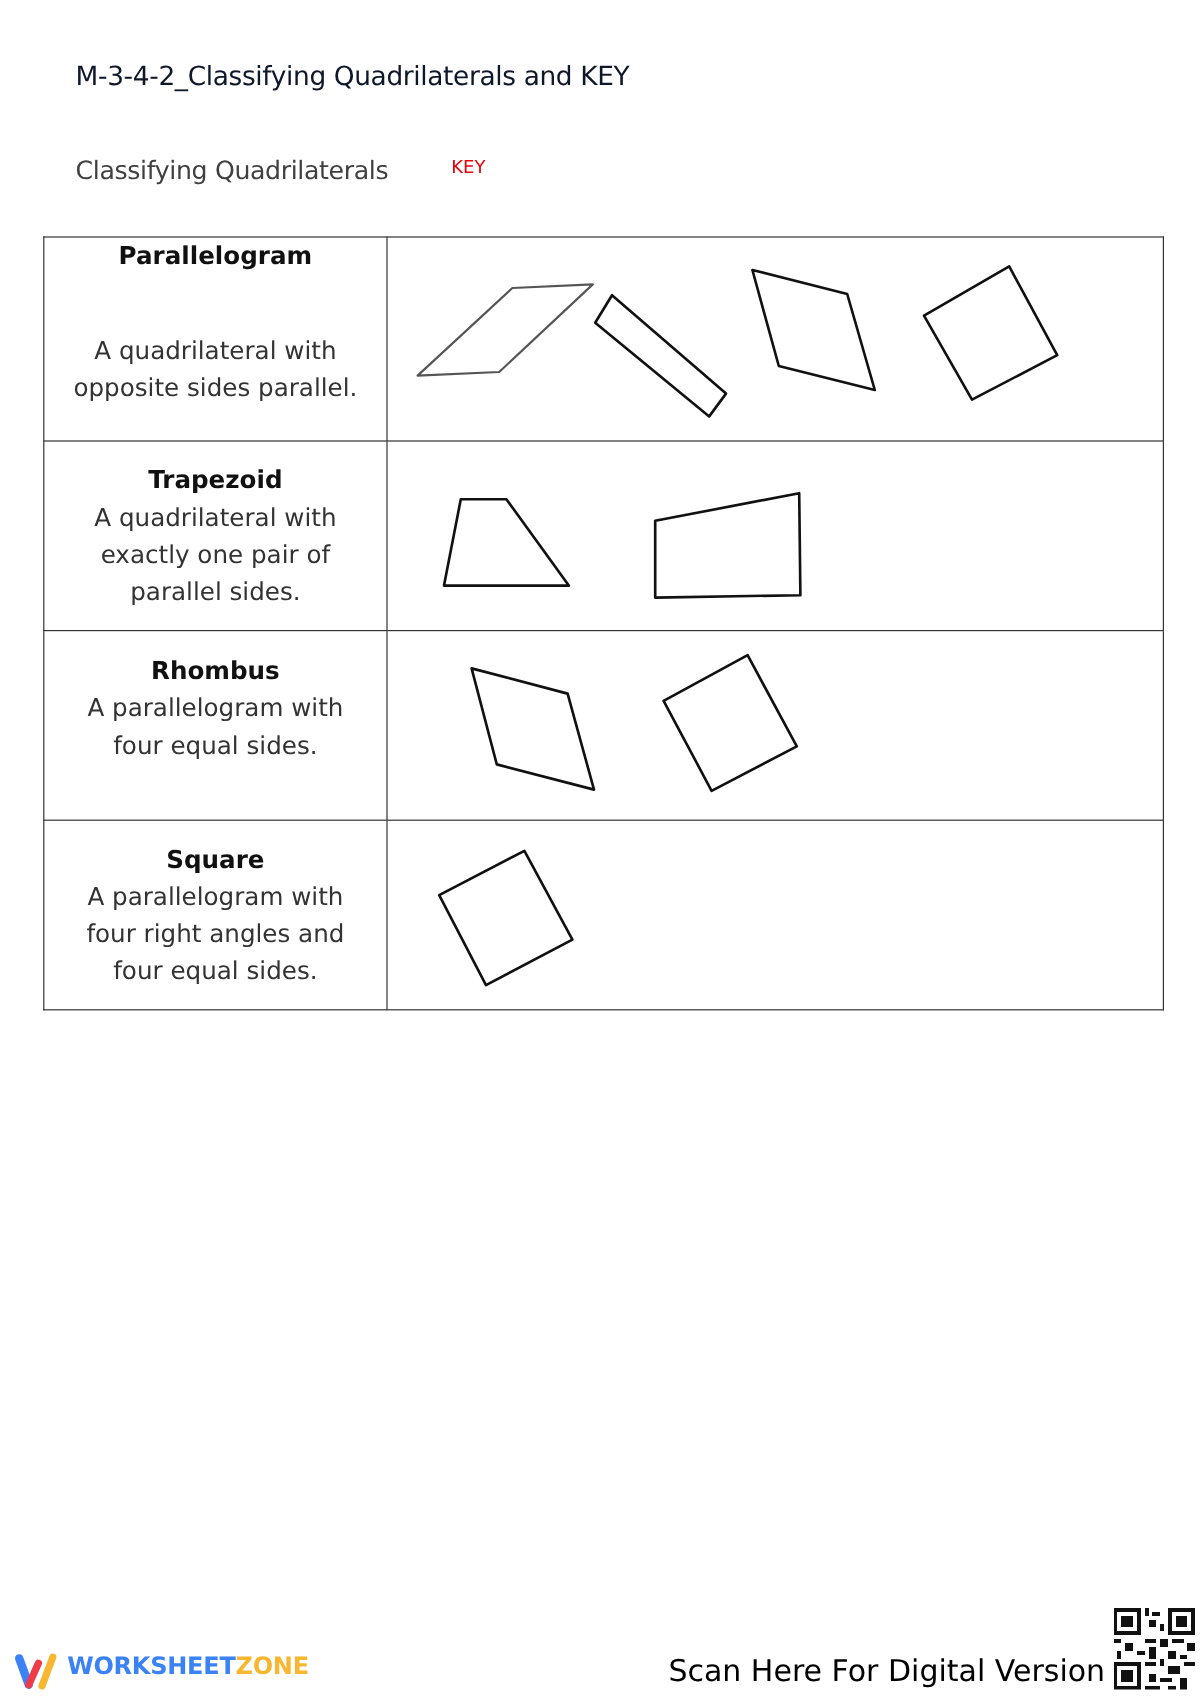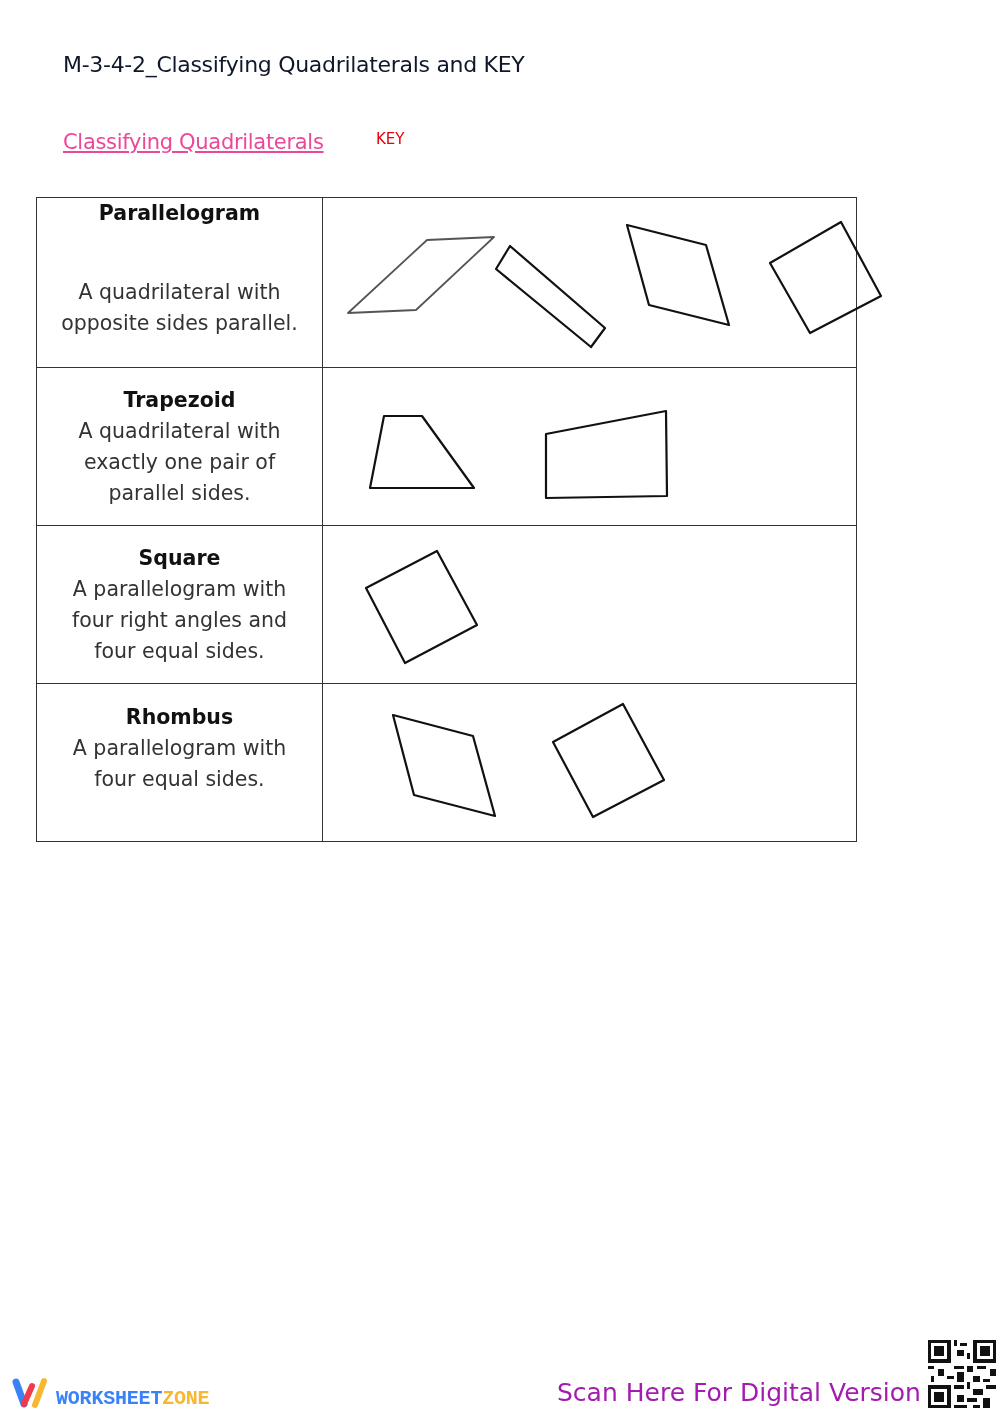--- a/index.html
+++ b/index.html
@@ -1,32 +1,32 @@
 <!DOCTYPE html>
 <html><head>
 <meta charset="utf-8">
 <style>
   html, body { margin: 0; padding: 0; background: #ffffff; }
   body { width: 1000px; height: 1414px; position: relative; overflow: hidden; font-family: "DejaVu Sans", "Liberation Sans", sans-serif; }
   .doc-title { position: absolute; left: 63px; top: 52px; font-size: 22px; color: #0f172a; letter-spacing: -0.3px; }
-  .heading { position: absolute; left: 63px; top: 130px; font-size: 21px; color: #ec4899; letter-spacing: -0.3px; text-decoration: underline; }
+  .heading { position: absolute; left: 63px; top: 130px; font-size: 21px; color: #404040; letter-spacing: -0.3px; }
   .key { position: absolute; left: 376px; top: 130px; font-size: 15px; color: #e8000b; }
-  table.qt { position: absolute; left: 36px; top: 197px; width: 821px; border-collapse: collapse; }
+  table.qt { position: absolute; left: 36px; top: 197px; width: 934px; border-collapse: collapse; }
   table.qt td { border: 1.5px solid #333; padding: 0; vertical-align: middle; }
   td.def { width: 285px; height: 157px; text-align: center; font-size: 20.5px; line-height: 31px; color: #333; }
   .term { color: #111; font-weight: 600; display: block; }
   .desc { display: block; padding: 0 6px; }
   td.shapes { position: relative; height: 157px; }
   td.shapes svg { position: absolute; left: 0; top: 0; width: 638px; height: 157px; }
   .shape { fill: none; stroke: #111; stroke-width: 2.2; stroke-linejoin: round; }
-  .footer-logo { position: absolute; left: 10px; top: 1376px; display: flex; align-items: flex-end; font-family: Liberation Mono, monospace; }
+  .footer-logo { position: absolute; left: 10px; top: 1376px; display: flex; align-items: flex-start; }
   .logo-text { font-size: 20px; font-weight: bold; letter-spacing: -0.2px; margin-left: 6px; }
   .logo-a { color: #3b82f6; }
   .logo-b { color: #f7b731; }
-  .scan-text { position: absolute; left: 557px; top: 1378px; font-size: 25px; color: #a21caf; }
+  .scan-text { position: absolute; left: 557px; top: 1378px; font-size: 25px; color: #000000; }
   .qr { position: absolute; left: 928px; top: 1340px; width: 68px; height: 68px; }
 </style>
 </head>
 <body>
 
 <div class="doc-title">M-3-4-2_Classifying Quadrilaterals and KEY</div>
 <div class="heading">Classifying Quadrilaterals</div>
 <div class="key">KEY</div>
 
 <table class="qt">
@@ -53,39 +53,39 @@
     </td>
     <td class="shapes">
       <svg viewBox="0 0 638 157">
         <polygon class="shape" points="47,120 61,48 99,48 151,120"></polygon>
         <polygon class="shape" points="223,66 343,43 344,128 223,130"></polygon>
       </svg>
     </td>
   </tr>
   <tr>
     <td class="def">
-      <span class="term">Square</span>
-      <span class="desc" style="padding:0 18px;">A parallelogram with four right angles and four equal sides.</span>
-    </td>
-    <td class="shapes">
-      <svg viewBox="0 0 638 157">
-        <polygon class="shape" points="43,62 114,25 154,99 82,137"></polygon>
-      </svg>
-    </td>
-  </tr>
-  <tr>
-    <td class="def">
       <span class="term">Rhombus</span>
       <span class="desc" style="padding:0 18px;">A parallelogram with four equal sides.</span>
       <div style="height:28px"></div>
     </td>
     <td class="shapes">
       <svg viewBox="0 0 638 157">
         <polygon class="shape" points="70,31 150,52 172,132 91,111"></polygon>
         <polygon class="shape" points="230,58 300,20 341,96 270,133"></polygon>
+      </svg>
+    </td>
+  </tr>
+  <tr>
+    <td class="def">
+      <span class="term">Square</span>
+      <span class="desc" style="padding:0 18px;">A parallelogram with four right angles and four equal sides.</span>
+    </td>
+    <td class="shapes">
+      <svg viewBox="0 0 638 157">
+        <polygon class="shape" points="43,62 114,25 154,99 82,137"></polygon>
       </svg>
     </td>
   </tr>
 </tbody>
   </table>
 
 <div class="footer-logo">
   <svg width="40" height="34" viewBox="0 0 40 34">
     <line x1="6" y1="6" x2="14" y2="28" stroke="#3b82f6" stroke-width="7" stroke-linecap="round"></line>
     <line x1="22" y1="10" x2="14" y2="28" stroke="#ef3b4a" stroke-width="6" stroke-linecap="round"></line>

